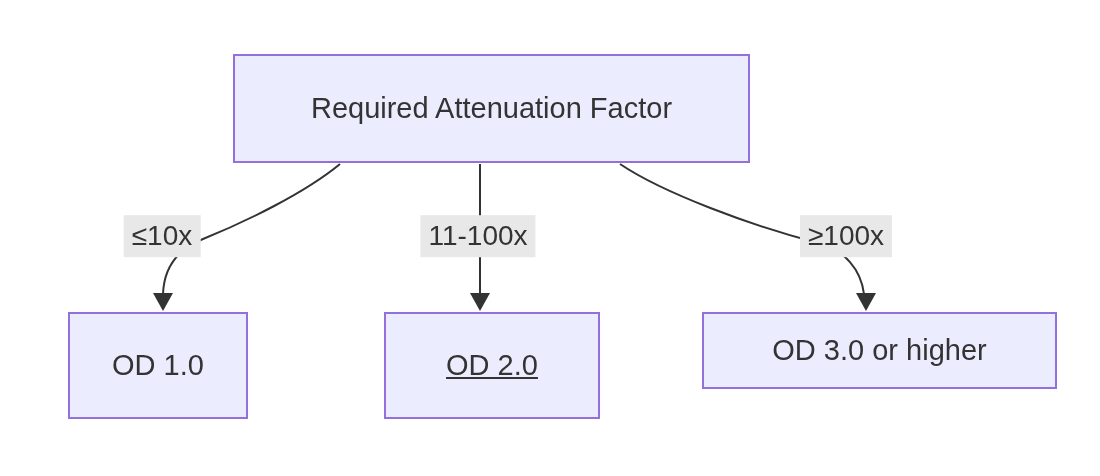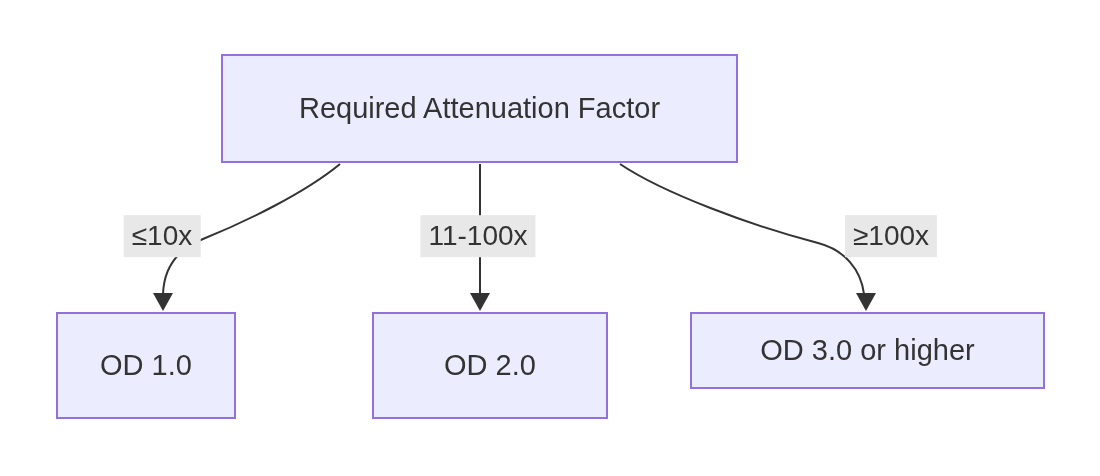--- a/index.html
+++ b/index.html
@@ -43,38 +43,39 @@
     box-sizing: border-box;
     background: var(--node-fill);
     border: 2px solid var(--node-border);
     color: var(--text);
     font-size: 29px;
     display: flex;
     align-items: center;
     justify-content: center;
     text-align: center;
     white-space: nowrap;
+    margin-left: 12px;
   }
   .node-root  { left: 221px; top: 54px;  width: 517px; height: 109px; }
   .node-od1   { left: 56px;  top: 312px; width: 180px; height: 107px; }
-  .node-od2   { left: 372px; top: 312px; width: 236px; height: 107px; }
+  .node-od2   { left: 372px; top: 312px; width: 216px; height: 107px; text-decoration: underline; }
   .node-od3   { left: 690px; top: 312px; width: 355px; height: 77px; }
   .edge-label {
     position: absolute;
     transform: translate(-50%, -50%);
     background: var(--label-bg);
     color: var(--text);
     font-size: 28px;
     line-height: 1.2;
     padding: 4px 8px;
     white-space: nowrap;
   }
   .edge-label-1 { left: 162px; top: 236px; }
   .edge-label-2 { left: 478px; top: 236px; }
-  .edge-label-3 { left: 891px; top: 236px; }
+  .edge-label-3 { left: 846px; top: 236px; }
 </style>
 </head>
 <body>
 
 <div class="canvas">
 
   <svg class="edges-layer" viewBox="0 0 1100 476" xmlns="http://www.w3.org/2000/svg">
     <path class="edge-path" d="M340,164 C305,193 245,222 203,239 C178,249 164,268 163,294"></path>
     <polygon class="arrowhead" points="163,311 153,293 173,293"></polygon>
     <path class="edge-path" d="M480,164 L480,294"></path>

